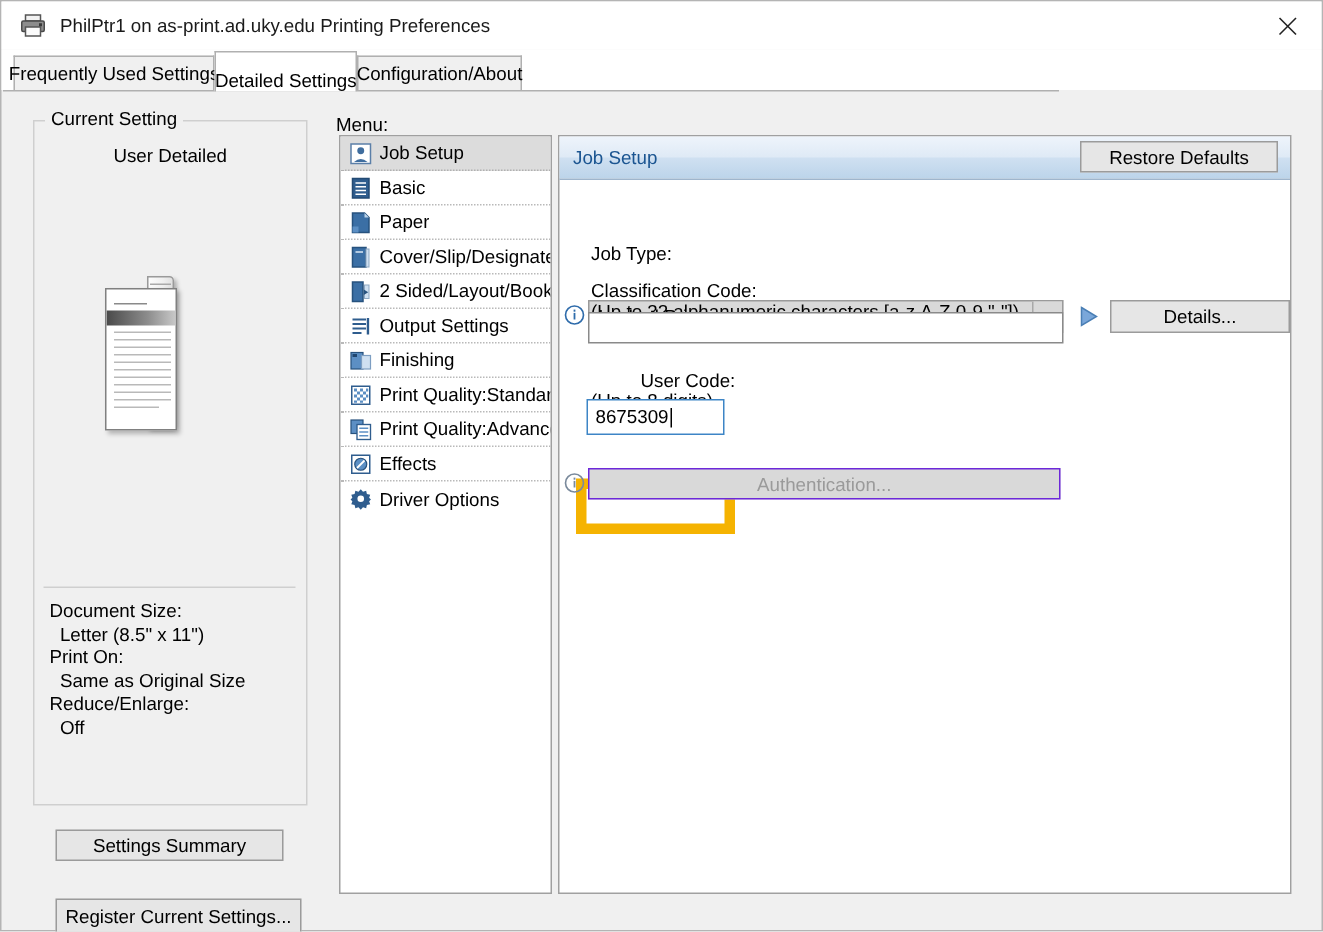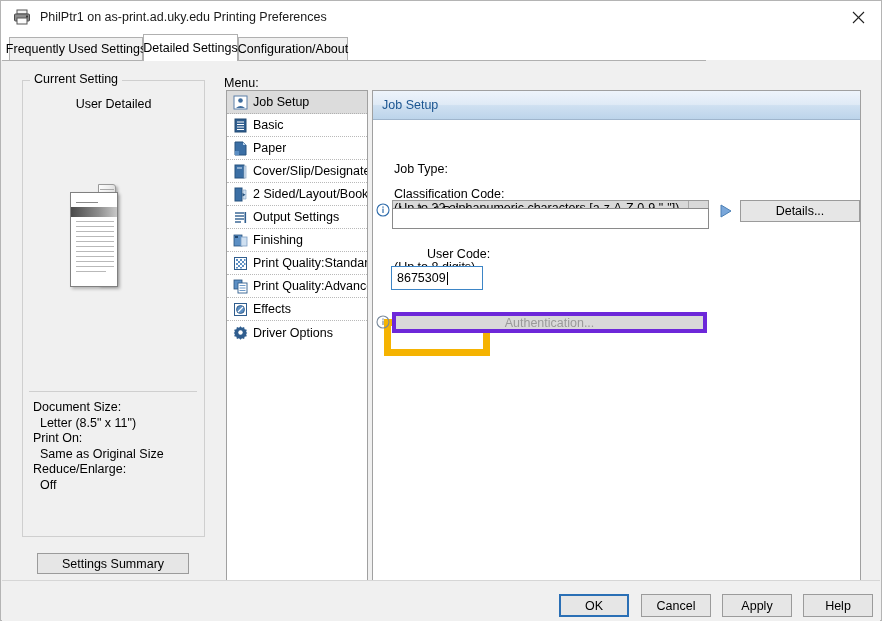--- a/index.html
+++ b/index.html
@@ -76,20 +76,21 @@
     font-size: 12.5px;
     color: #000;
     white-space: nowrap;
   }
   .tab.active {
     top: 1px;
     height: 27px;
     background: #ffffff;
     z-index: 3;
     border-color: #b0b0b0;
+    align-items: flex-end;
   }
 
   
   .bodyarea {
     position: absolute;
     left: 1px; top: 59px;
     width: 704px; height: 520px;
     background: #f0f0f0;
     border-top: 1px solid #b0b0b0;
   }
@@ -332,21 +333,21 @@
     border: 7px solid #f5b301;
     box-sizing: border-box;
     pointer-events: none;
   }
   .btn-auth {
     position: absolute;
     left: 390px; top: 310px;
     width: 315px; height: 21px;
     color: #9a9a9a;
     background: #d9d9d9;
-    border: 4px solid #6d28d9;
+    border: 1px solid #6d28d9;
   }
 
   
   .footer {
     position: absolute;
     left: 1px; top: 579px;
     width: 878px; height: 40px;
     background: #f0f0f0;
     border-top: 1px solid #d6d6d6;
   }
@@ -573,20 +574,23 @@
           <path d="M7.5 1.2 l1.5 1.6 l2.1 -0.7 l0.5 2.2 l2.2 0.5 l-0.7 2.1 l1.2 1.1 l-1.2 1.1 l0.7 2.1 l-2.2 0.5 l-0.5 2.2 l-2.1 -0.7 l-1.5 1.6 l-1.5 -1.6 l-2.1 0.7 l-0.5 -2.2 l-2.2 -0.5 l0.7 -2.1 l-1.2 -1.1 l1.2 -1.1 l-0.7 -2.1 l2.2 -0.5 l0.5 -2.2 l2.1 0.7 z" fill="#2f5d8e"></path>
           <circle cx="7.5" cy="7.5" r="2.2" fill="#ffffff"></circle>
         </svg>
         <span class="mi-label">Driver Options</span>
       </div>
     </div>
 
     <div class="content-panel">
       <div class="content-header">
         <span class="ch-title">Job Setup</span>
+        <div class="btn btn-restore">
+          <span>Restore Defaults</span>
+        </div>
       </div>
     </div>
 
     <div class="field-label" style="left:392px; top:101px;">Job Type:</div>
     <svg class="info-icon" style="left:374px; top:142px;" viewBox="0 0 14 14">
       <circle cx="7" cy="7" r="6" fill="none" stroke="#2f6cab" stroke-width="1.1"></circle>
       <rect x="6.4" y="5.6" width="1.2" height="4.4" fill="#2f6cab"></rect>
       <rect x="6.4" y="3.4" width="1.2" height="1.4" fill="#2f6cab"></rect>
     </svg>
     <div class="combo" style="left:390px; top:139px; width:317px;">
@@ -621,28 +625,14 @@
     <svg class="info-icon" style="left:374px; top:254px;" viewBox="0 0 14 14">
       <circle cx="7" cy="7" r="6" fill="none" stroke="#7a8a9c" stroke-width="1.1"></circle>
       <rect x="6.4" y="5.6" width="1.2" height="4.4" fill="#7a8a9c"></rect>
       <rect x="6.4" y="3.4" width="1.2" height="1.4" fill="#7a8a9c"></rect>
     </svg>
     <div class="btn btn-auth" style="top:251px;">
       <span>Authentication...</span>
     </div>
   </div>
 
-  <div class="footer">
-    <div class="btn btn-footer focus" style="left:557px;">
-      <span>OK</span>
-    </div>
-    <div class="btn btn-footer" style="left:639px;">
-      <span>Cancel</span>
-    </div>
-    <div class="btn btn-footer" style="left:720px;">
-      <span>Apply</span>
-    </div>
-    <div class="btn btn-footer" style="left:801px;">
-      <span>Help</span>
-    </div>
-  </div>
 
 </div>
 
 </body></html>

